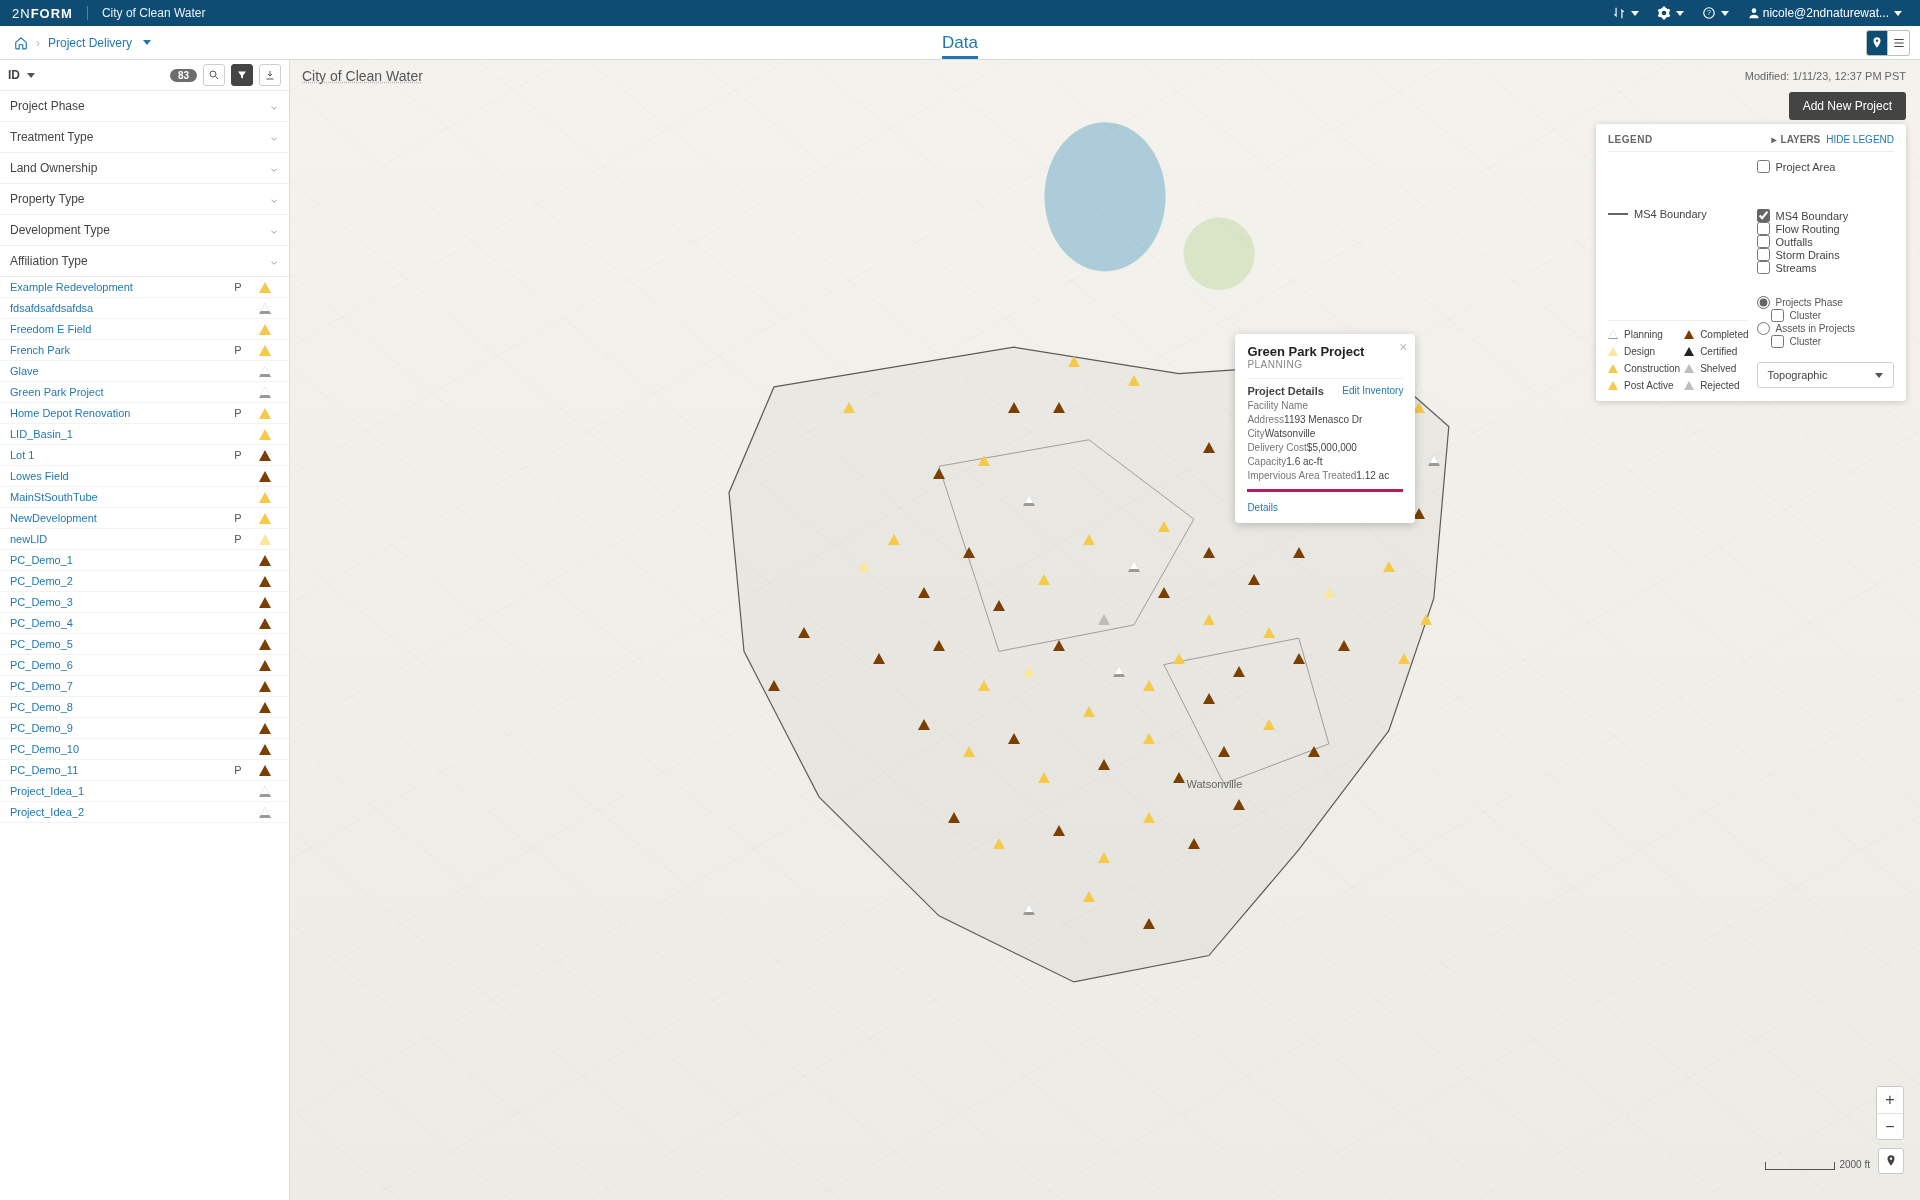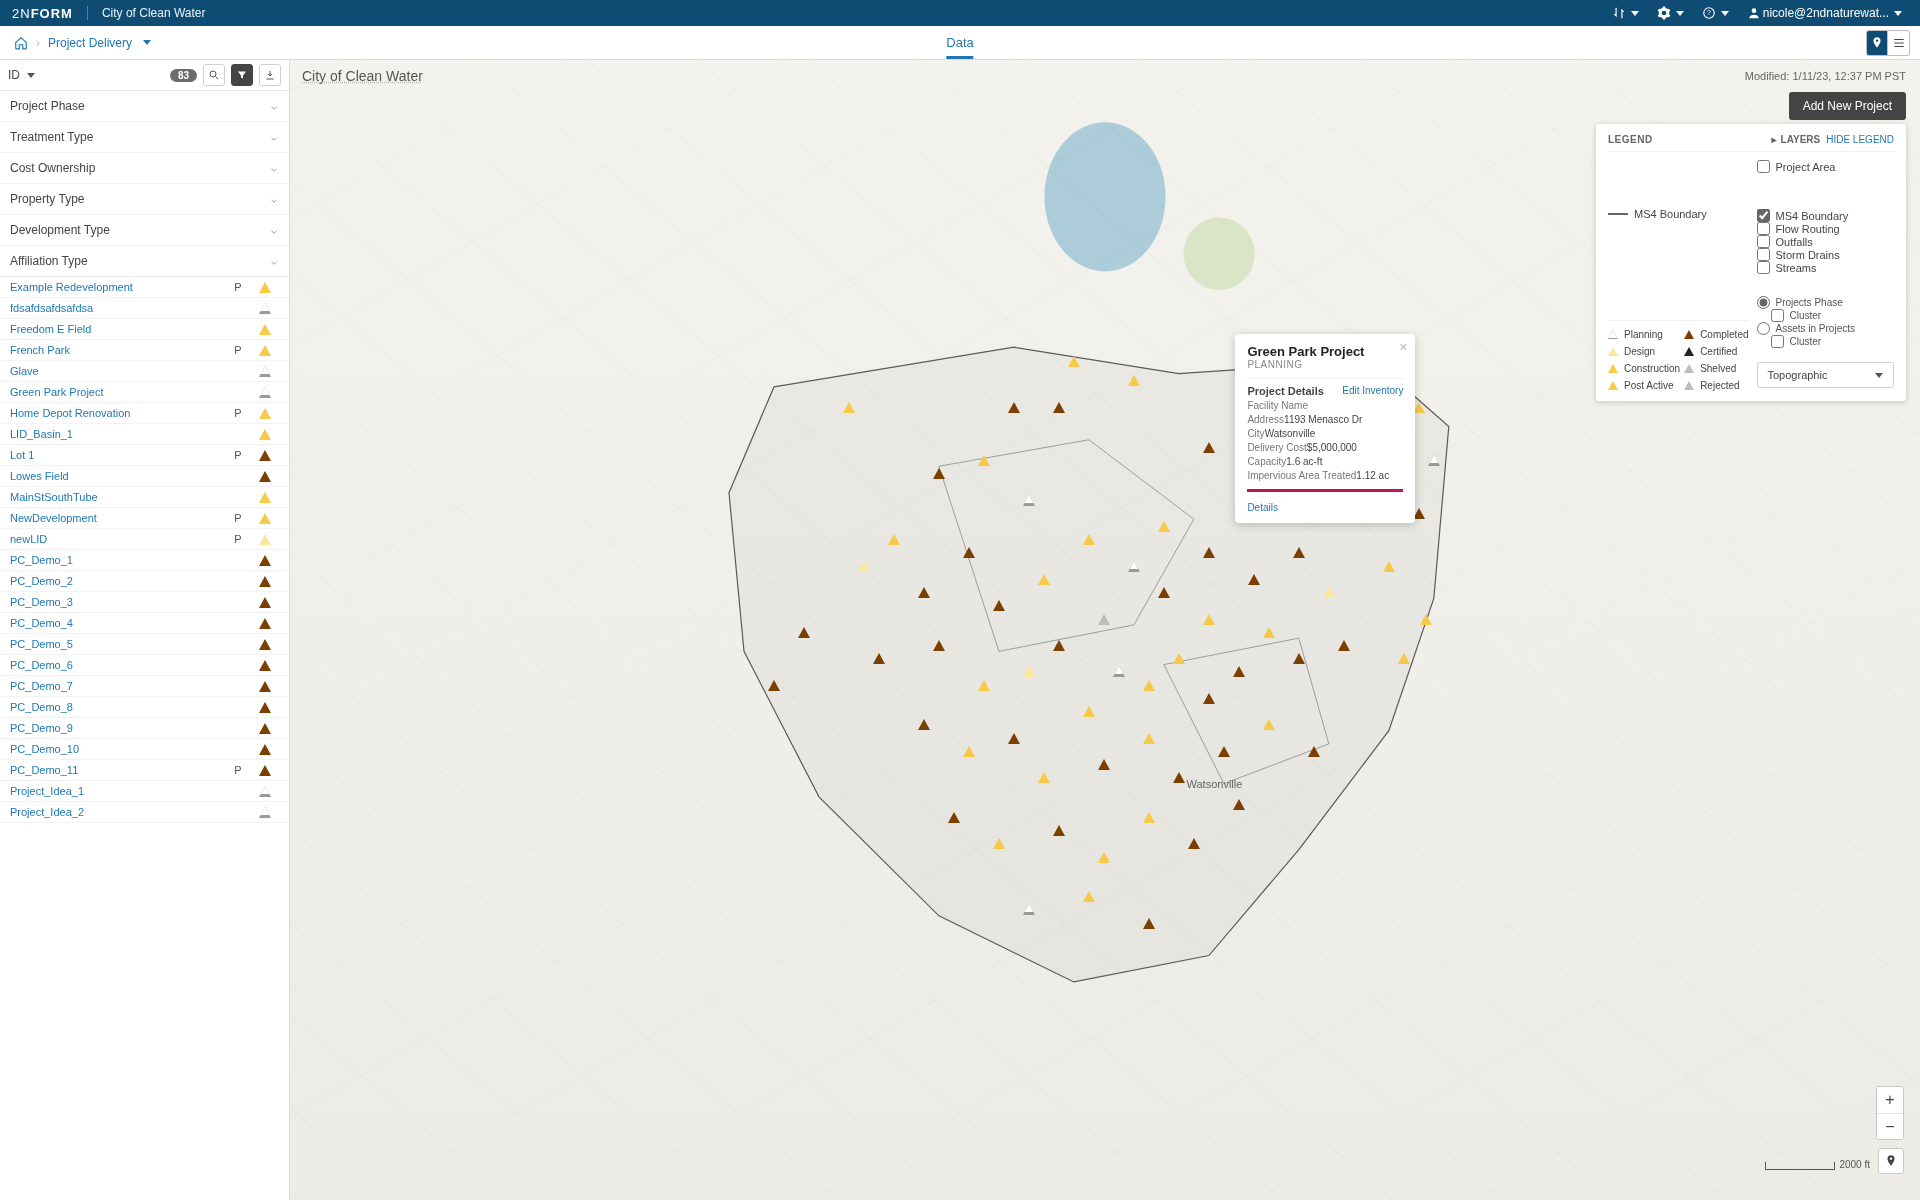--- a/index.html
+++ b/index.html
@@ -13,32 +13,32 @@
 .top-spacer{flex:1}
 .top-icons{display:flex;align-items:center;gap:6px}
 .top-icons .tbtn{display:flex;align-items:center;gap:2px;padding:0 6px;color:#fff;cursor:pointer}
 .top-icons svg{width:14px;height:14px;fill:#fff}
 .caret{width:0;height:0;border-left:4px solid transparent;border-right:4px solid transparent;border-top:5px solid #fff;margin-left:3px}
 
 .sub-bar{height:34px;background:#fff;border-bottom:1px solid #dcdcdc;display:flex;align-items:center;position:relative}
 .crumb{display:flex;align-items:center;gap:8px;padding-left:14px;font-size:12px;color:var(--linkblue)}
 .crumb svg{width:14px;height:14px;stroke:var(--linkblue);fill:none;stroke-width:2}
 .crumb .sep{color:#bbb}
-.center-tab{position:absolute;left:50%;top:0;transform:translateX(-50%);height:100%;display:flex;align-items:center;font-size:13px;color:var(--linkblue)}
+.center-tab{position:absolute;left:50%;top:0;transform:translateX(-50%);height:100%;display:flex;align-items:center;font-size:17px;color:var(--linkblue)}
 .center-tab .underline{position:absolute;bottom:0;left:0;right:0;height:3px;background:var(--linkblue)}
 .right-tools{margin-left:auto;padding-right:10px;display:flex;gap:0}
 .right-tools .tool{width:22px;height:26px;border:1px solid #bfbfbf;border-radius:3px 0 0 3px;display:flex;align-items:center;justify-content:center;background:var(--navy)}
 .right-tools .tool+.tool{border-radius:0 3px 3px 0;border-left:none;background:#fff}
 .right-tools svg{width:14px;height:14px}
 
 .main{display:grid;grid-template-columns:290px 1fr;height:calc(100% - 60px)}
 
 .left{border-right:1px solid #dcdcdc;background:#fff;display:flex;flex-direction:column;min-height:0}
 .id-row{display:flex;align-items:center;padding:4px 8px;border-bottom:1px solid #eaeaea;font-size:12px;color:#444;gap:6px}
-.id-row .idlbl{display:flex;align-items:center;gap:4px;font-weight:400}
+.id-row .idlbl{display:flex;align-items:center;gap:4px;font-weight:700}
 .id-row .spacer{flex:1}
 .id-row .count-pill{background:#6d6d6d;color:#fff;border-radius:10px;padding:1px 8px;font-size:10px;font-weight:600}
 .id-row .mini-btn{width:22px;height:22px;border:1px solid #cfcfcf;border-radius:3px;display:flex;align-items:center;justify-content:center;background:#fff;cursor:pointer}
 .id-row .mini-btn.dark{background:#444;border-color:#444}
 .id-row .mini-btn svg{width:12px;height:12px}
 .filters{border-bottom:1px solid #eaeaea}
 .filter-item{display:flex;align-items:flex-end;justify-content:space-between;padding:8px 10px;font-size:12px;color:#444;border-top:1px solid #f1f1f1;cursor:pointer}
 .filter-item:first-child{border-top:none}
 .filter-item svg{width:10px;height:10px;stroke:#888;fill:none;stroke-width:2}
 .project-list{flex:1;overflow-y:auto}
@@ -214,21 +214,21 @@
             <path d="M6 9l6 6 6-6"></path>
           </svg>
    </div>
         <div class="filter-item">
      <span>Treatment Type</span>
      <svg viewBox="0 0 24 24">
             <path d="M6 9l6 6 6-6"></path>
           </svg>
    </div>
         <div class="filter-item">
-     <span>Cost Ownership</span>
+     <span>Land Ownership</span>
      <svg viewBox="0 0 24 24">
             <path d="M6 9l6 6 6-6"></path>
           </svg>
    </div>
         <div class="filter-item">
      <span>Property Type</span>
      <svg viewBox="0 0 24 24">
             <path d="M6 9l6 6 6-6"></path>
           </svg>
    </div>

